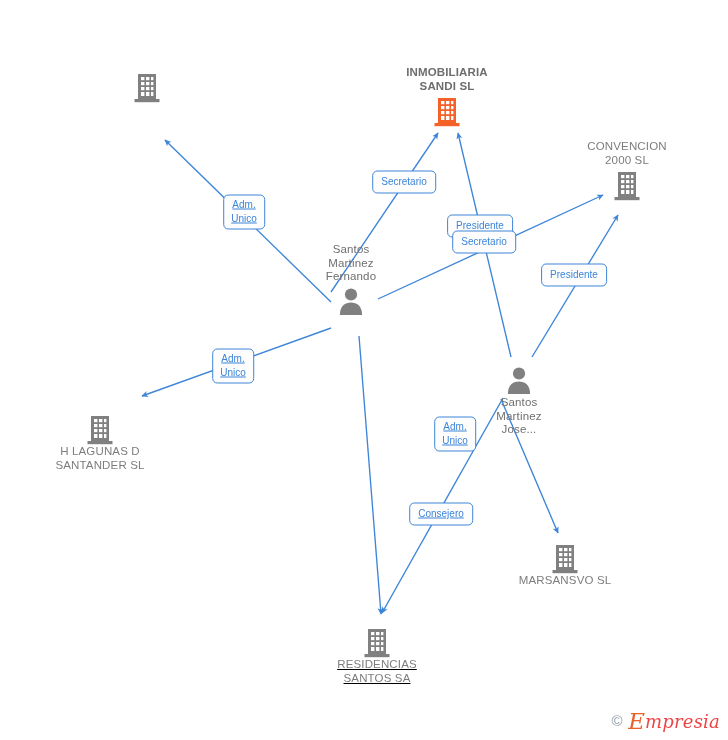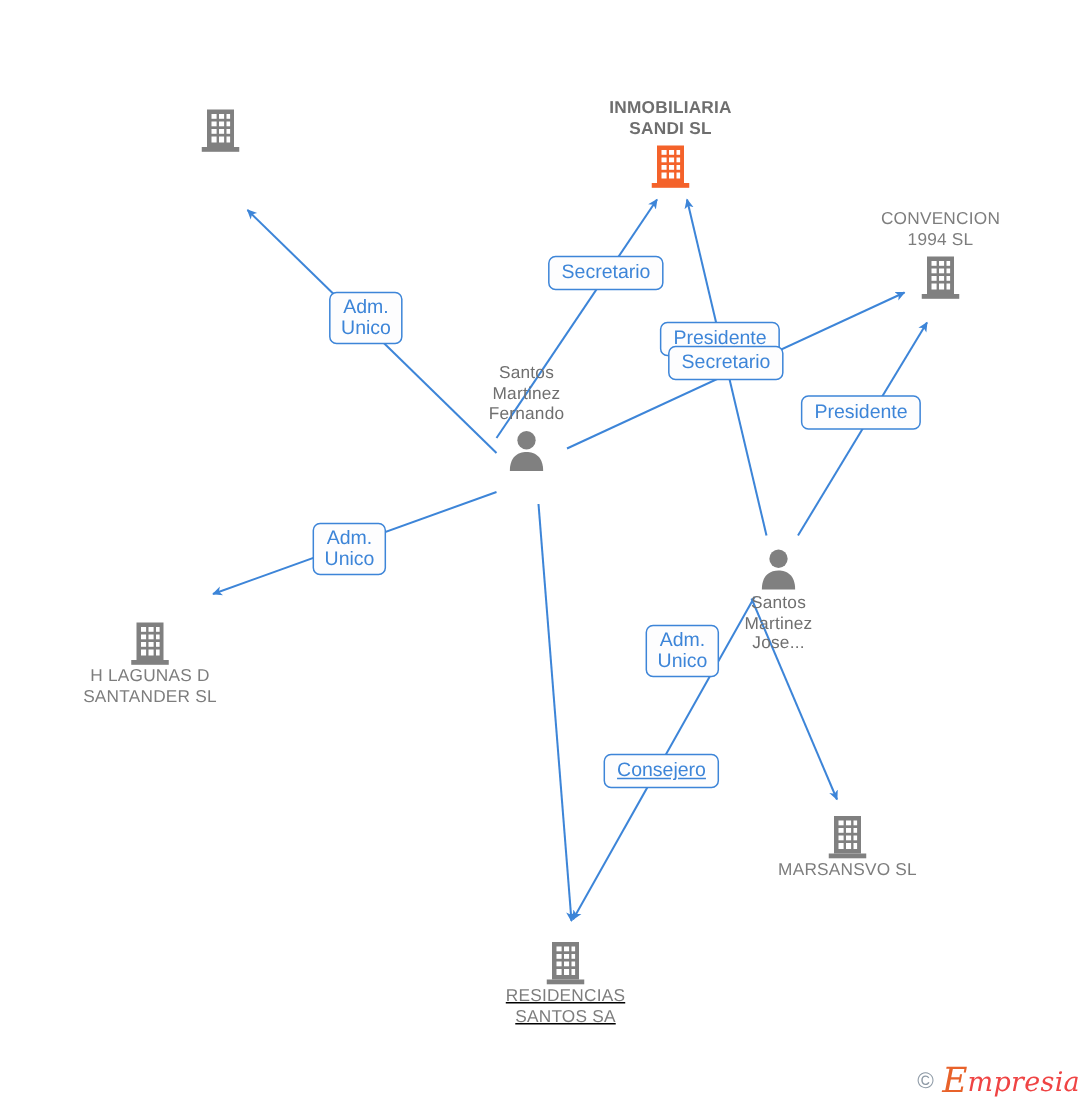--- a/index.html
+++ b/index.html
@@ -58,29 +58,29 @@
   .ico { display: inline-block; vertical-align: middle; }
 
   
   .badge {
     position: absolute;
     z-index: 9;
     background: #fdfdfe;
     border: 1.2px solid #3d85d8;
     border-radius: 5px;
     color: #3d85d8;
-    font-size: 13px;
+    font-size: 10px;
     line-height: 14px;
     text-align: center;
     padding: 3px 8px 4px 8px;
     white-space: pre-line;
     transform: translate(-50%, -50%);
     box-sizing: border-box;
   }
-  .badge.two-line { padding: 2px 7px 3px 7px; }
+  .badge.two-line { padding: 2px 7px 3px 7px; text-decoration: underline; }
 
   
   #watermark {
     position: absolute;
     right: 8px;
     bottom: 8px;
     z-index: 20;
     font-size: 18px;
     line-height: 20px;
     white-space: nowrap;
@@ -180,21 +180,21 @@
           <rect x="9" y="22" width="3.4" height="4"></rect>
           <rect x="14" y="22" width="3.4" height="4"></rect>
           <rect x="19" y="22" width="2.4" height="4"></rect>
         </g>
       </svg>
     </div>
   </div>
 
   <div class="node company" style="left:627px; top:140px;">
     <div class="label">CONVENCION
-1994 SL</div>
+2000 SL</div>
     <div class="icon-wrap">
       <svg class="ico" width="30" height="34" viewBox="0 0 30 34" aria-hidden="true">
         <rect x="6" y="4" width="18" height="25" fill="#808080"></rect>
         <rect x="2.5" y="29" width="25" height="3.2" fill="#808080"></rect>
         <g fill="#ffffff">
           <rect x="9" y="7" width="3.4" height="3.2"></rect>
           <rect x="14" y="7" width="3.4" height="3.2"></rect>
           <rect x="19" y="7" width="2.4" height="3.2"></rect>
           <rect x="9" y="12" width="3.4" height="3.2"></rect>
           <rect x="14" y="12" width="3.4" height="3.2"></rect>

